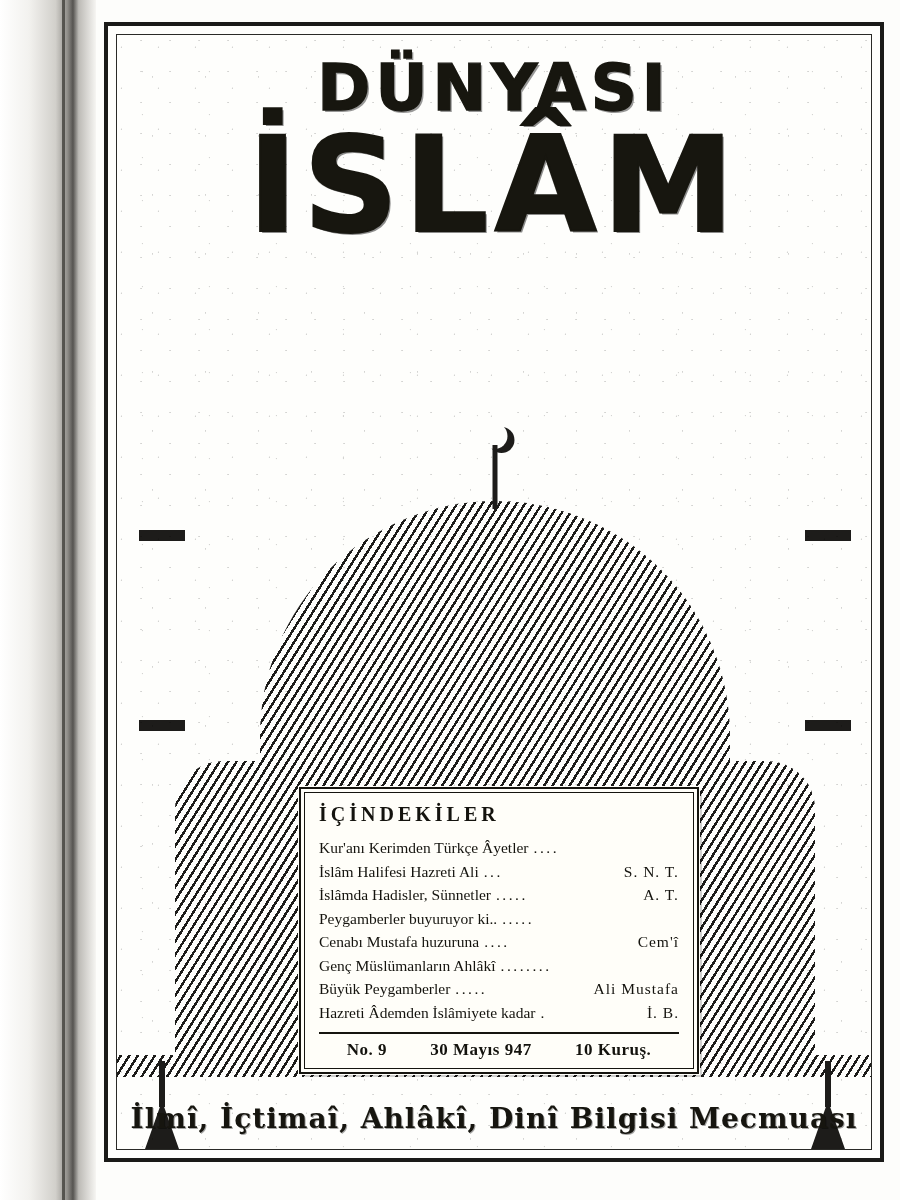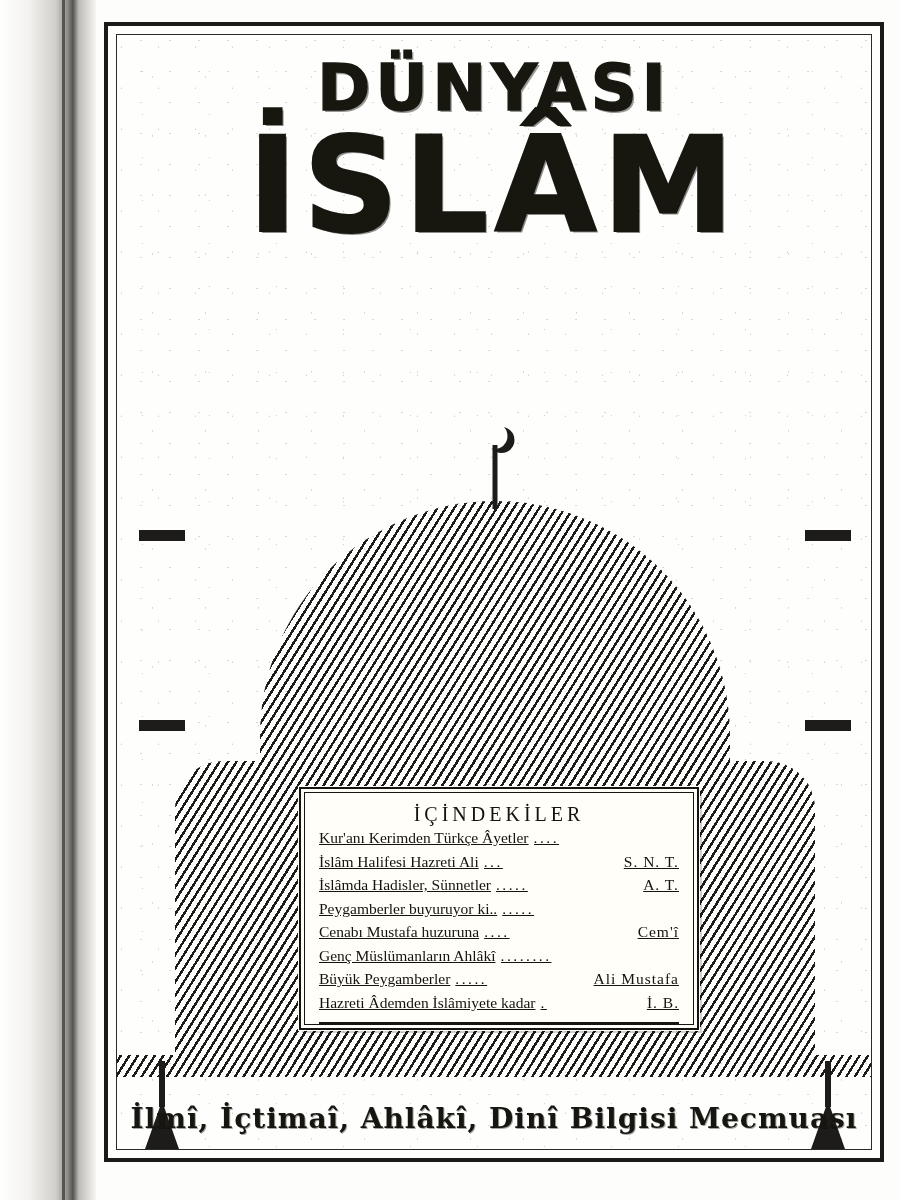--- a/index.html
+++ b/index.html
@@ -188,36 +188,35 @@
     box-shadow: 0 0 0 1px #fffef9, 3px 3px 0 rgba(0,0,0,.18);
     z-index: 6;
     padding: 0;
   }
   #contents-pad {
     border: 1px solid #15140f;
     margin: 3px;
     padding: 10px 14px 0 14px;
   }
   #contents-title {
-    text-align: center;
     font-family: "Liberation Serif", serif;
-    font-weight: normal;
+    font-weight: bold;
     font-size: 20px;
     letter-spacing: 4px;
     color: #14130e;
+    margin-bottom: 10px;
   }
   .toc-row {
     display: flex;
     align-items: flex-end;
     font-family: "Liberation Serif", serif;
     font-size: 15.5px;
     color: #14130e;
     line-height: 1.52;
     white-space: nowrap;
-    text-decoration: underline;
   }
   .toc-title { flex: 0 0 auto; }
   .toc-dots {
     flex: 1 1 auto;
     margin: 0 5px;
     overflow: hidden;
     letter-spacing: 2.5px;
     color: #14130e;
   }
   .toc-author { flex: 0 0 auto; letter-spacing: 1px; }
@@ -349,20 +348,25 @@
             <span class="toc-author">Ali Mustafa</span>
           </div>
           <div class="toc-row">
             <span class="toc-title">Hazreti Âdemden İslâmiyete kadar</span>
             <span class="toc-dots">.</span>
             <span class="toc-author">İ.  B.</span>
           </div>
 
           <div id="contents-rule"></div>
 
+          <div id="contents-footer">
+            <span>No. 9</span>
+            <span>30 Mayıs 947</span>
+            <span>10 Kuruş.</span>
+          </div>
         </div>
       </div>
 
       <div id="tagline">İlmî, İçtimaî, Ahlâkî, Dinî Bilgisi Mecmuası</div>
 
       <div id="speckle"></div>
     </div>
   </div>
 </div>
 

